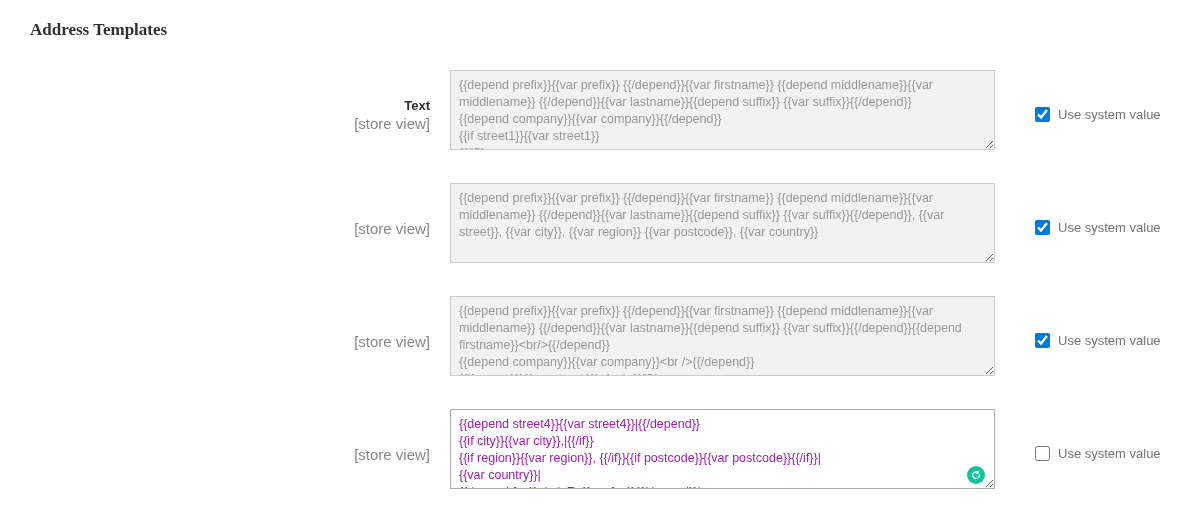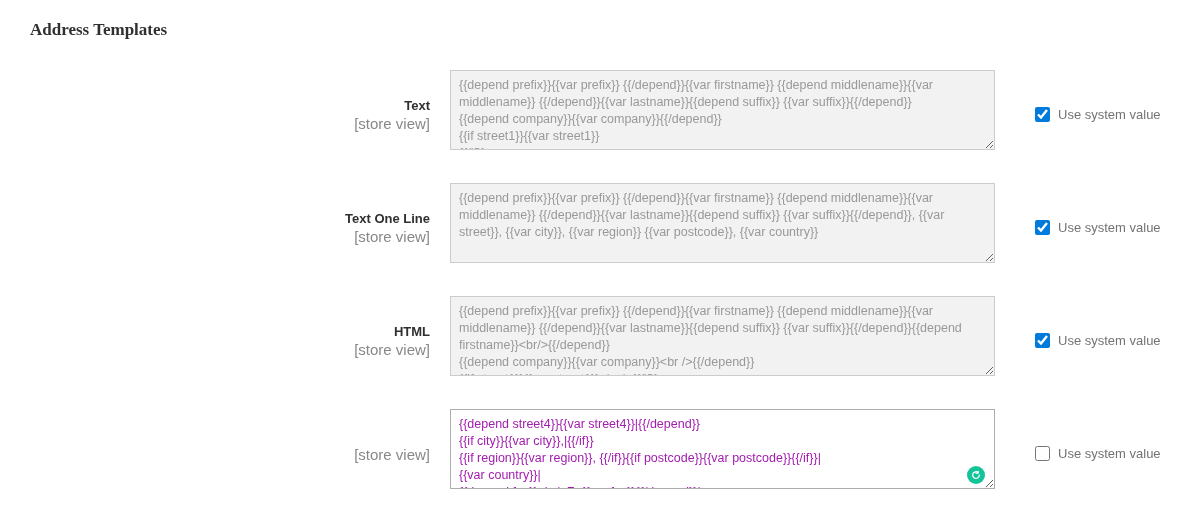--- a/index.html
+++ b/index.html
@@ -115,35 +115,33 @@
 {{depend street2}}{{var street2}}{{/depend}}</textarea>
   </div>
   <div class="field-check-col">
     <input type="checkbox" id="chk-text" checked="" style="">
     <label for="chk-text">Use system value</label>
   </div>
 </div>
 
 <div class="field-row">
   <div class="field-label-col">
-    <span class="field-label">Text One Line</span>
     <span class="field-scope">[store view]</span>
   </div>
   <div class="field-input-col">
     <textarea disabled="" style="">{{depend prefix}}{{var prefix}} {{/depend}}{{var firstname}} {{depend middlename}}{{var middlename}} {{/depend}}{{var lastname}}{{depend suffix}} {{var suffix}}{{/depend}}, {{var street}}, {{var city}}, {{var region}} {{var postcode}}, {{var country}}</textarea>
   </div>
   <div class="field-check-col">
     <input type="checkbox" id="chk-oneline" checked="" style="">
     <label for="chk-oneline">Use system value</label>
   </div>
 </div>
 
 <div class="field-row">
   <div class="field-label-col">
-    <span class="field-label">HTML</span>
     <span class="field-scope">[store view]</span>
   </div>
   <div class="field-input-col">
     <textarea disabled="" style="">{{depend prefix}}{{var prefix}} {{/depend}}{{var firstname}} {{depend middlename}}{{var middlename}} {{/depend}}{{var lastname}}{{depend suffix}} {{var suffix}}{{/depend}}{{depend firstname}}&lt;br/&gt;{{/depend}}
 {{depend company}}{{var company}}&lt;br /&gt;{{/depend}}
 {{if street1}}{{var street1}}&lt;br /&gt;{{/if}}
 {{depend street2}}{{var street2}}&lt;br /&gt;{{/depend}}</textarea>
   </div>
   <div class="field-check-col">
     <input type="checkbox" id="chk-html" checked="" style="">

